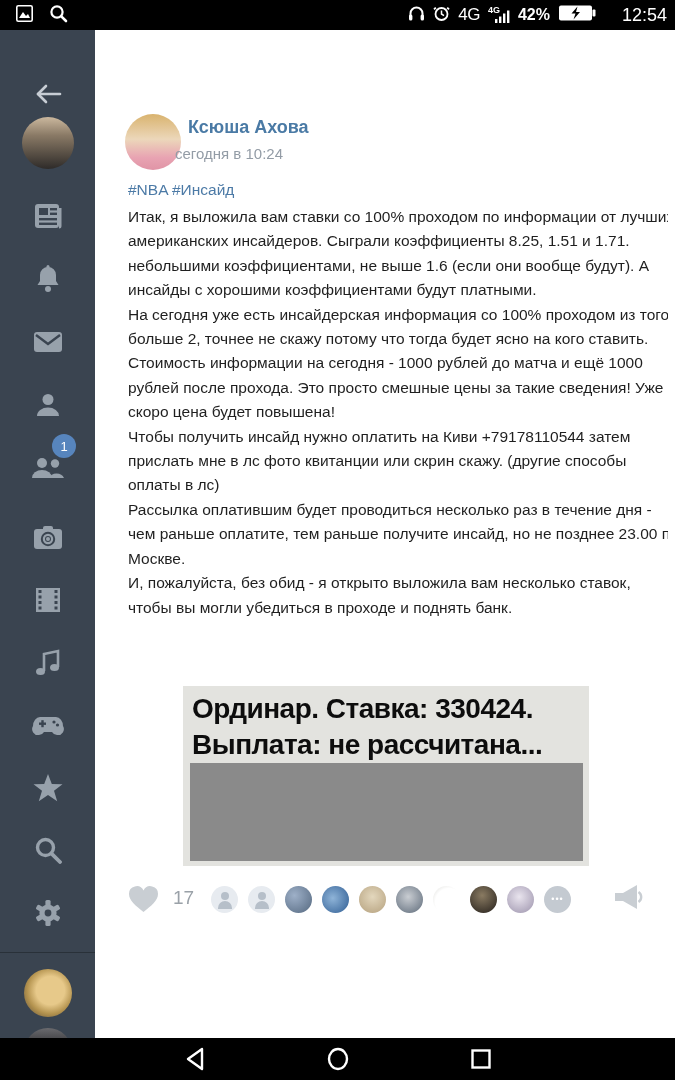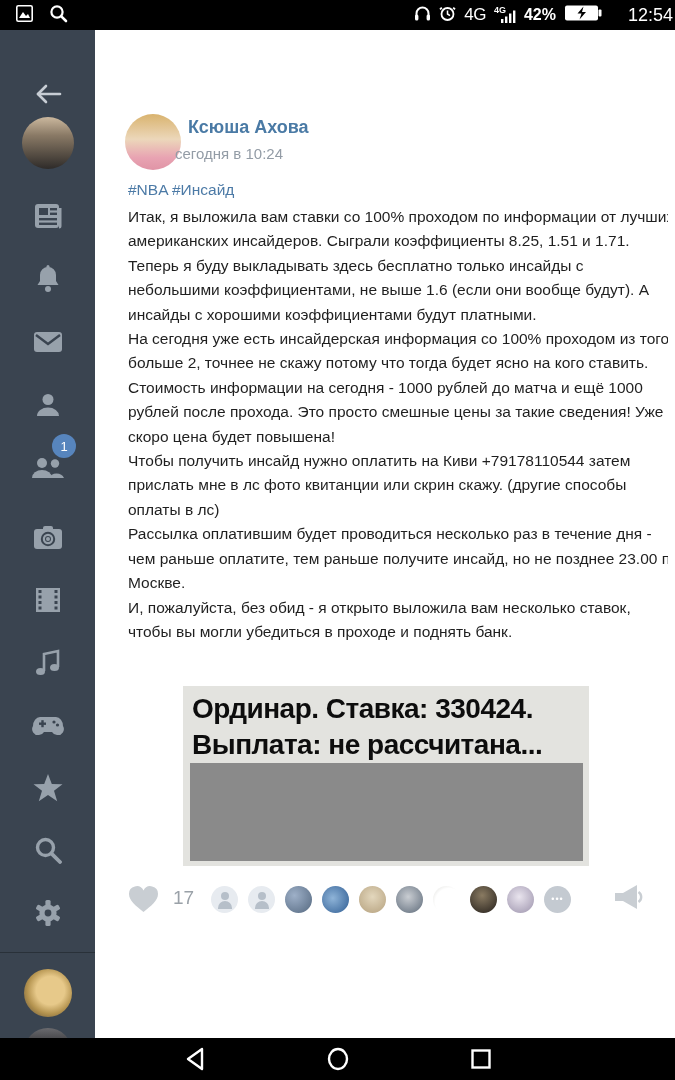--- a/index.html
+++ b/index.html
@@ -4,21 +4,21 @@
 <style>
   * { margin:0; padding:0; box-sizing:border-box; }
   html,body { width:675px; height:1080px; }
   body { font-family:"Liberation Sans","DejaVu Sans",sans-serif; }
   .screen { position:relative; width:675px; height:1080px; overflow:hidden; background:#fff; }
 
   
   .status-bar { position:absolute; left:0; top:0; width:675px; height:30px; background:#000;
     display:flex; align-items:center; color:#fff; z-index:30; }
   .sb-left { display:flex; align-items:center; gap:16px; padding-left:16px; }
-  .sb-right { margin-left:auto; display:flex; align-items:center; gap:8px; padding-right:2px; }
+  .sb-right { margin-left:auto; display:flex; align-items:center; gap:8px; padding-right:8px; }
   .sb-net { font-size:17px; font-weight:500; letter-spacing:-0.5px; }
   .sb-sig { position:relative; width:22px; height:20px; }
   .sb-sig .mini { position:absolute; left:0; top:0; font-size:9px; font-weight:700; }
   .sb-sig svg { position:absolute; right:0; bottom:2px; }
   .sb-pct { font-size:16px; font-weight:700; }
   .sb-time { font-size:18px; font-weight:500;margin-left:18px; }
 
   
   .sidebar { position:absolute; left:0; top:30px; width:95px; height:1008px; background:#3a4450; z-index:10; }
   .side-item { position:absolute; left:0; width:95px; display:flex; justify-content:center; align-items:center; height:34px; }
@@ -248,21 +248,20 @@
 
   <div class="content">
     <div class="post-avatar"></div>
     <div class="post-author">Ксюша Ахова</div>
     <div class="post-date">сегодня в 10:24</div>
     <div class="post-hashtags">#NBA #Инсайд</div>
 
     <div class="post-body">
         <div class="body-line">Итак, я выложила вам ставки со 100% проходом по информации от лучших</div>
         <div class="body-line">американских инсайдеров. Сыграли коэффициенты 8.25, 1.51 и 1.71.</div>
-        <div class="body-line">Теперь я буду выкладывать здесь бесплатно только инсайды с</div>
         <div class="body-line">небольшими коэффициентами, не выше 1.6 (если они вообще будут). А</div>
         <div class="body-line">инсайды с хорошими коэффициентами будут платными.</div>
         <div class="body-line">На сегодня уже есть инсайдерская информация со 100% проходом из того</div>
         <div class="body-line">больше 2, точнее не скажу потому что тогда будет ясно на кого ставить.</div>
         <div class="body-line">Стоимость информации на сегодня - 1000 рублей до матча и ещё 1000</div>
         <div class="body-line">рублей после прохода. Это просто смешные цены за такие сведения! Уже</div>
         <div class="body-line">скоро цена будет повышена!</div>
         <div class="body-line">Чтобы получить инсайд нужно оплатить на Киви +79178110544 затем</div>
         <div class="body-line">прислать мне в лс фото квитанции или скрин скажу. (другие способы</div>
         <div class="body-line">оплаты в лс)</div>

